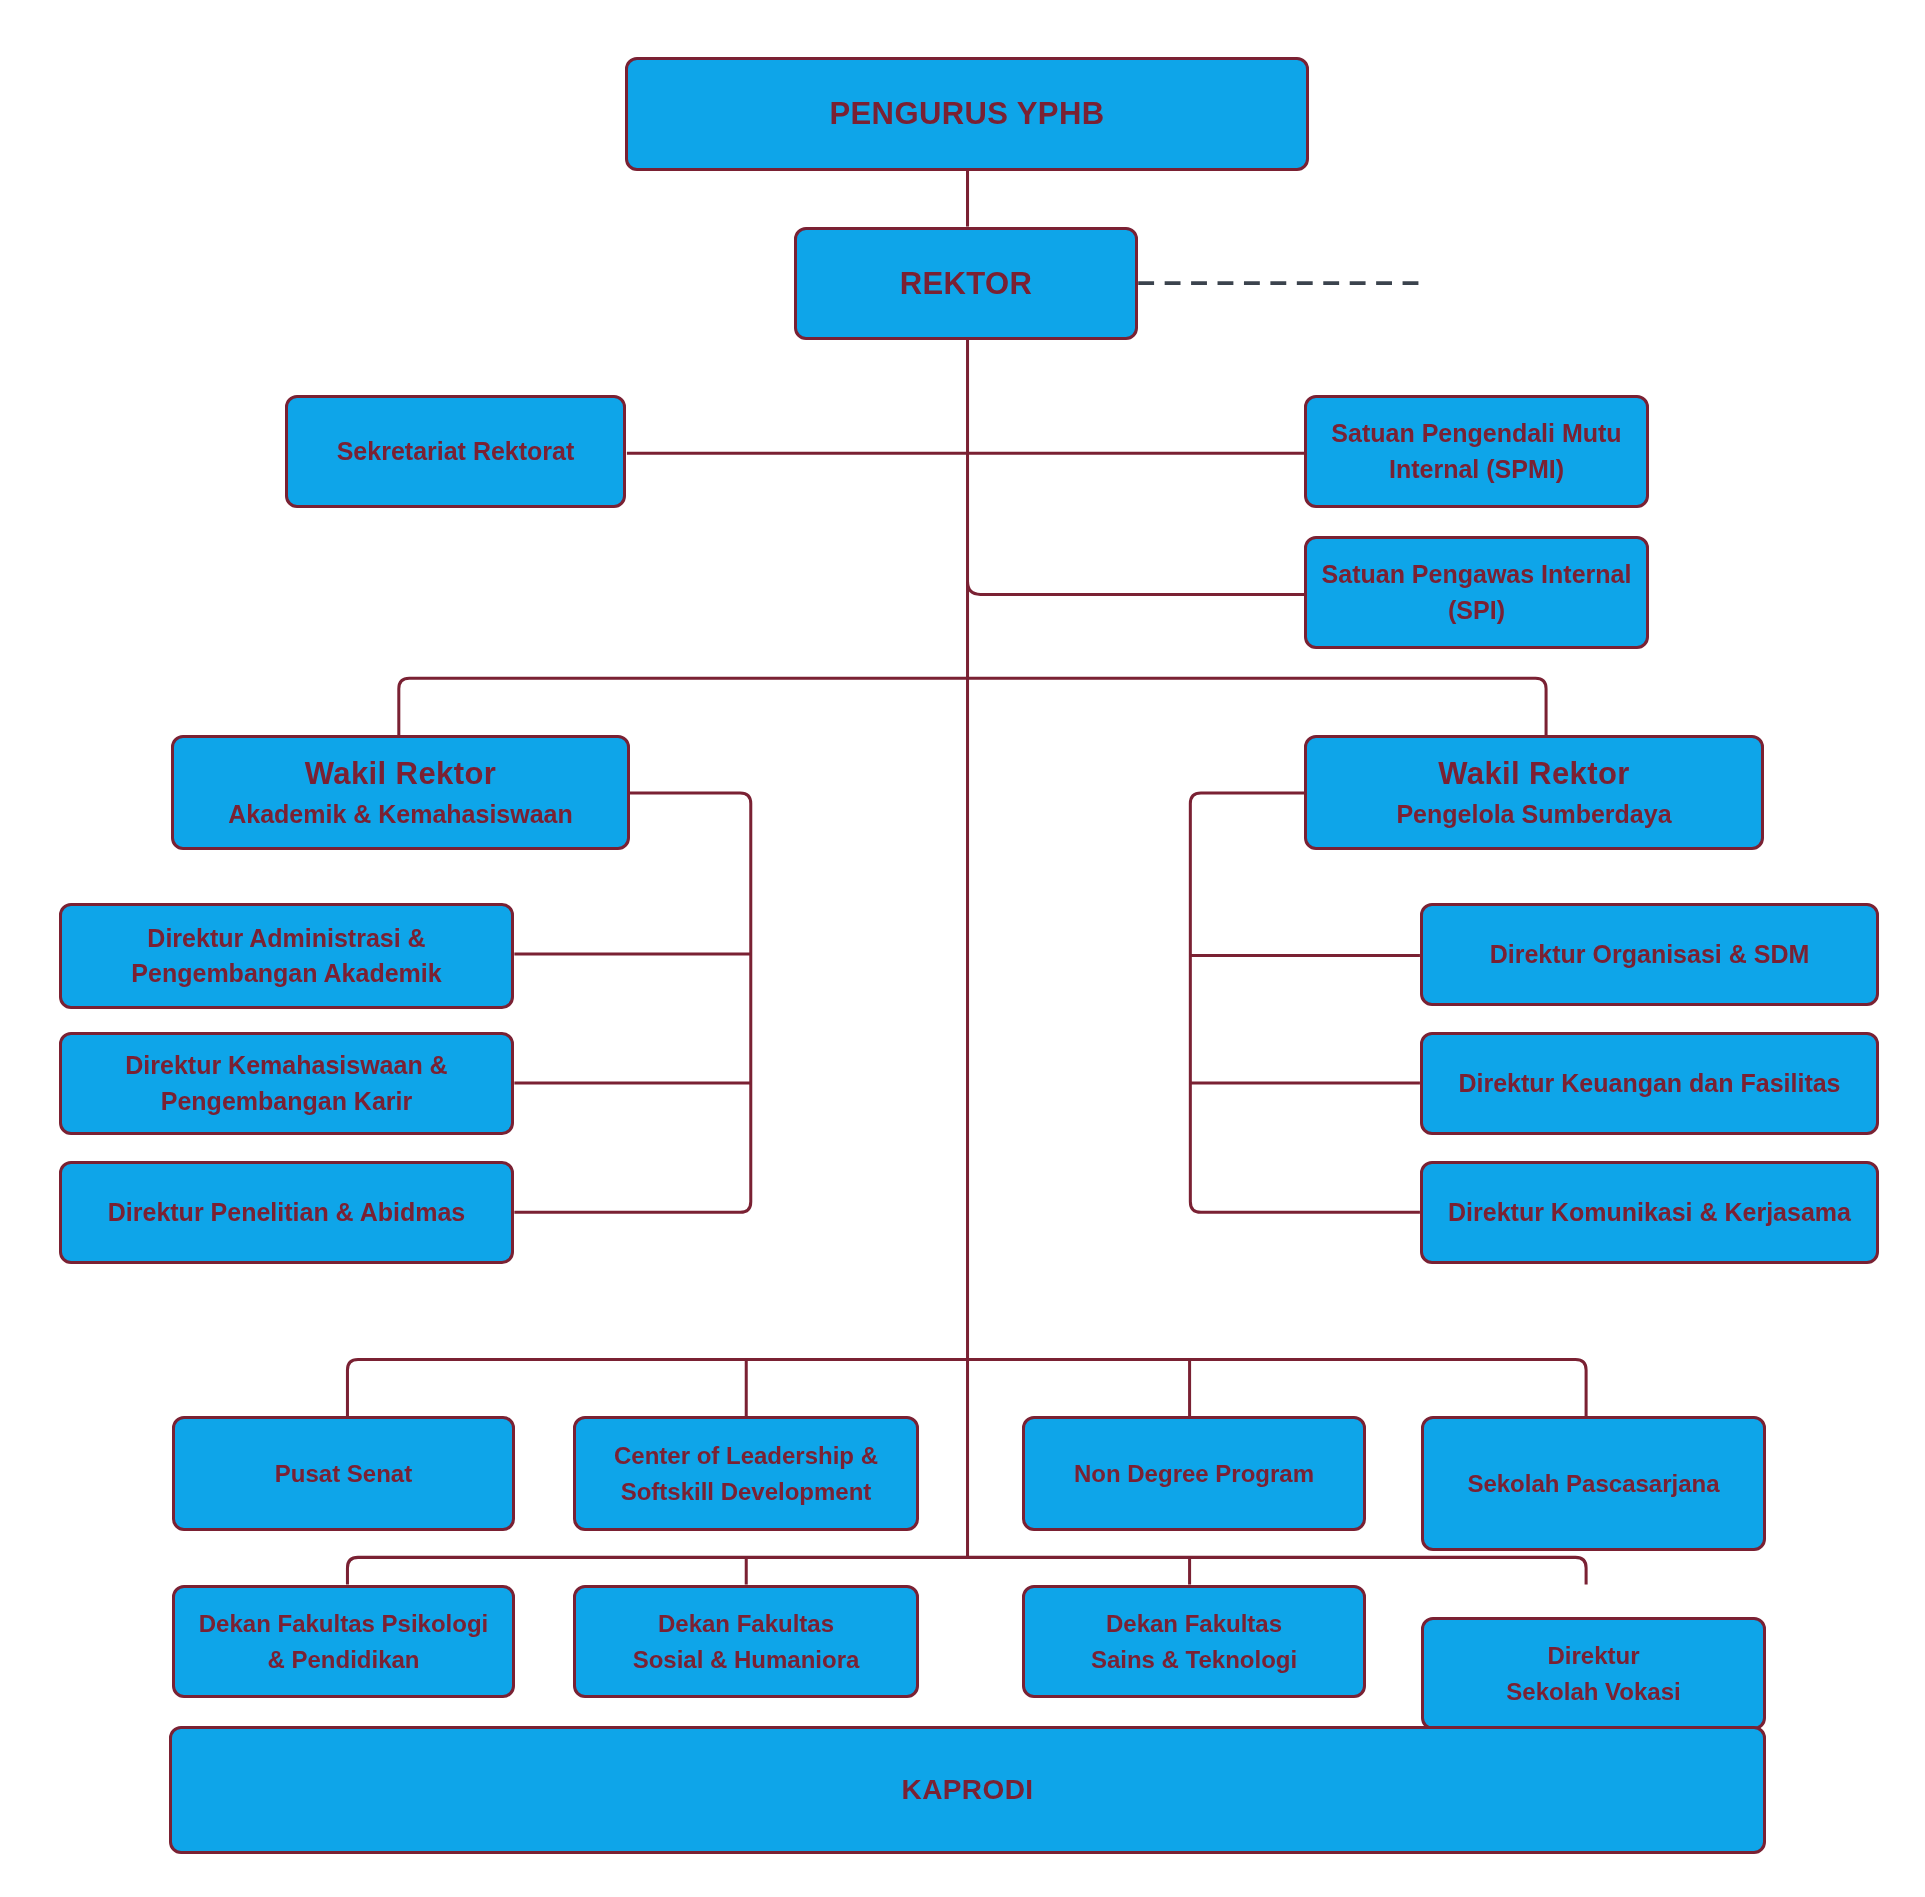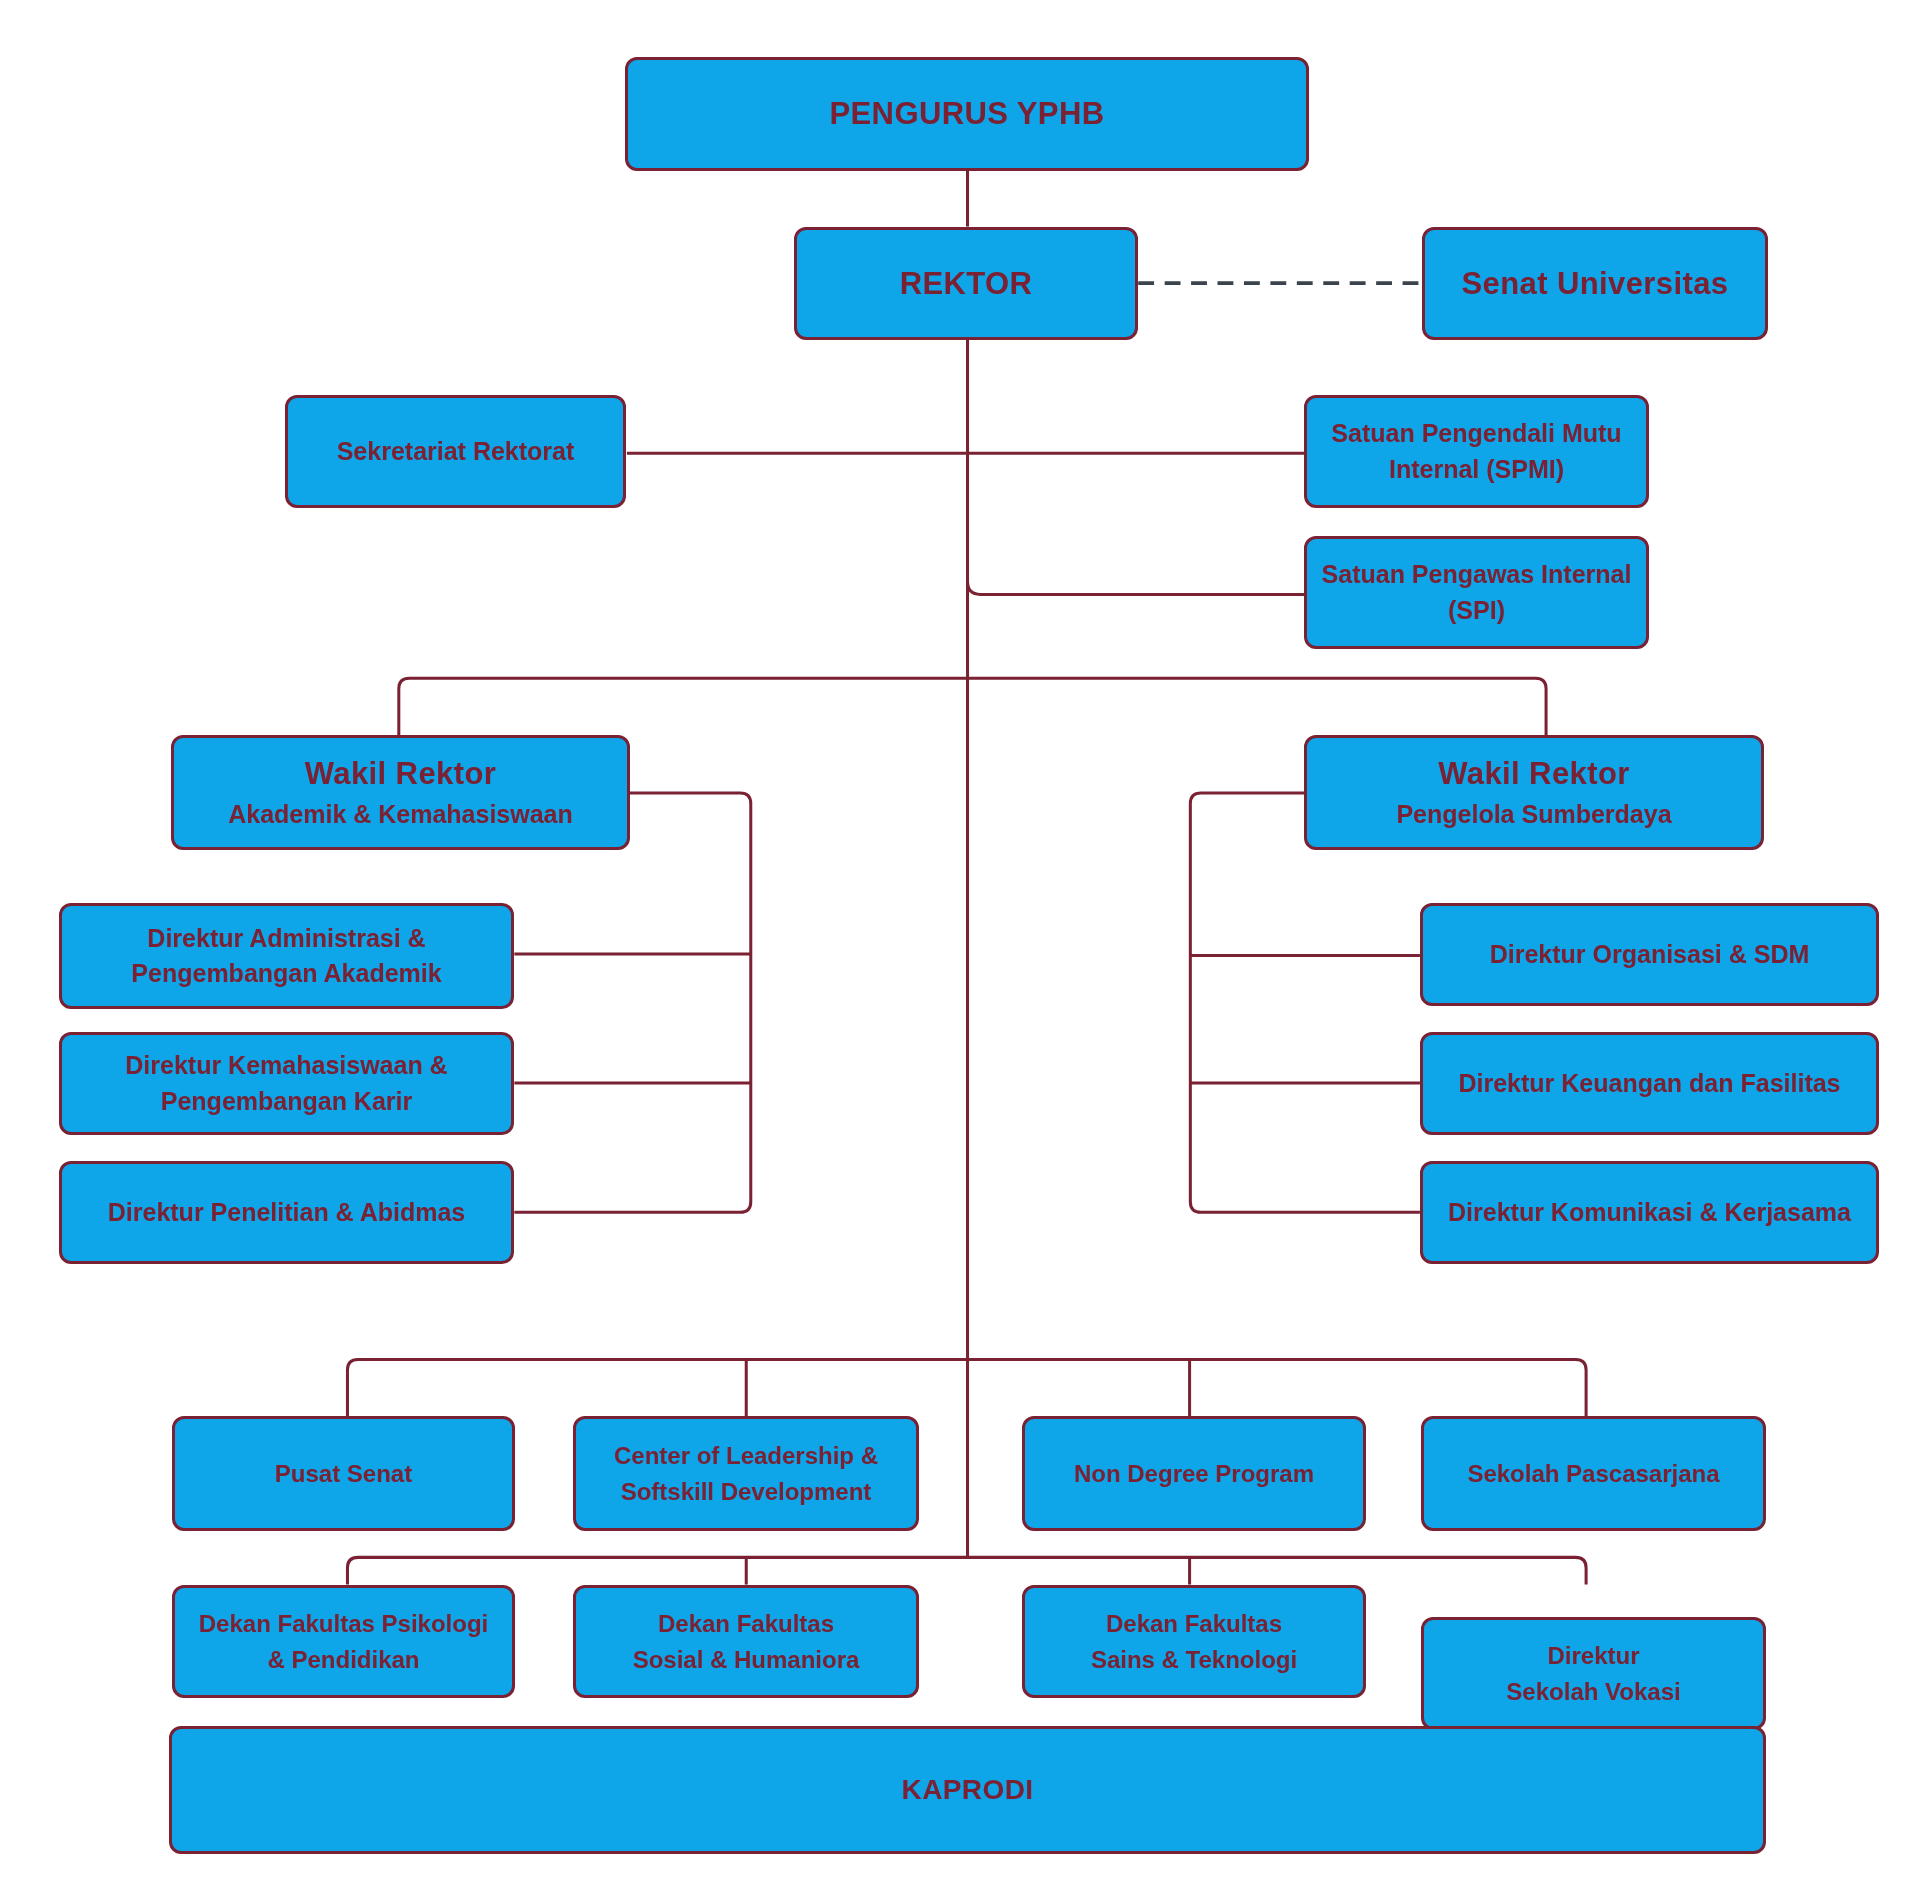--- a/index.html
+++ b/index.html
@@ -64,23 +64,20 @@
   </svg>
 
   <div class="node t-xl" style="left:625px;top:57px;width:684px;height:114px;">
     <span>PENGURUS YPHB</span>
   </div>
 
   <div class="node t-xl" style="left:794px;top:227px;width:344px;height:113px;">
     <span>REKTOR</span>
   </div>
 
-  <div class="node t-xl" style="left:1422px;top:227px;width:346px;height:113px;">
-    <span>Senat Universitas</span>
-  </div>
 
   <div class="node t-md" style="left:285px;top:395px;width:341px;height:113px;">
     <span>Sekretariat Rektorat</span>
   </div>
 
   <div class="node t-md" style="left:1304px;top:395px;width:345px;height:113px;">
     <span>Satuan Pengendali Mutu</span>
     <span>Internal (SPMI)</span>
   </div>
 
@@ -131,21 +128,21 @@
 
   <div class="node t-sm" style="left:573px;top:1416px;width:346px;height:115px;">
     <span>Center of Leadership &amp;</span>
     <span>Softskill Development</span>
   </div>
 
   <div class="node t-sm" style="left:1022px;top:1416px;width:344px;height:115px;">
     <span>Non Degree Program</span>
   </div>
 
-  <div class="node t-sm" style="left:1421px;top:1416px;width:345px;height:115px;">
+  <div class="node t-sm" style="left:1421px;top:1416px;width:345px;height:135px;">
     <span>Sekolah Pascasarjana</span>
   </div>
 
   <div class="node t-sm" style="left:172px;top:1585px;width:343px;height:113px;">
     <span>Dekan Fakultas Psikologi</span>
     <span>&amp; Pendidikan</span>
   </div>
 
   <div class="node t-sm" style="left:573px;top:1585px;width:346px;height:113px;">
     <span>Dekan Fakultas</span>

